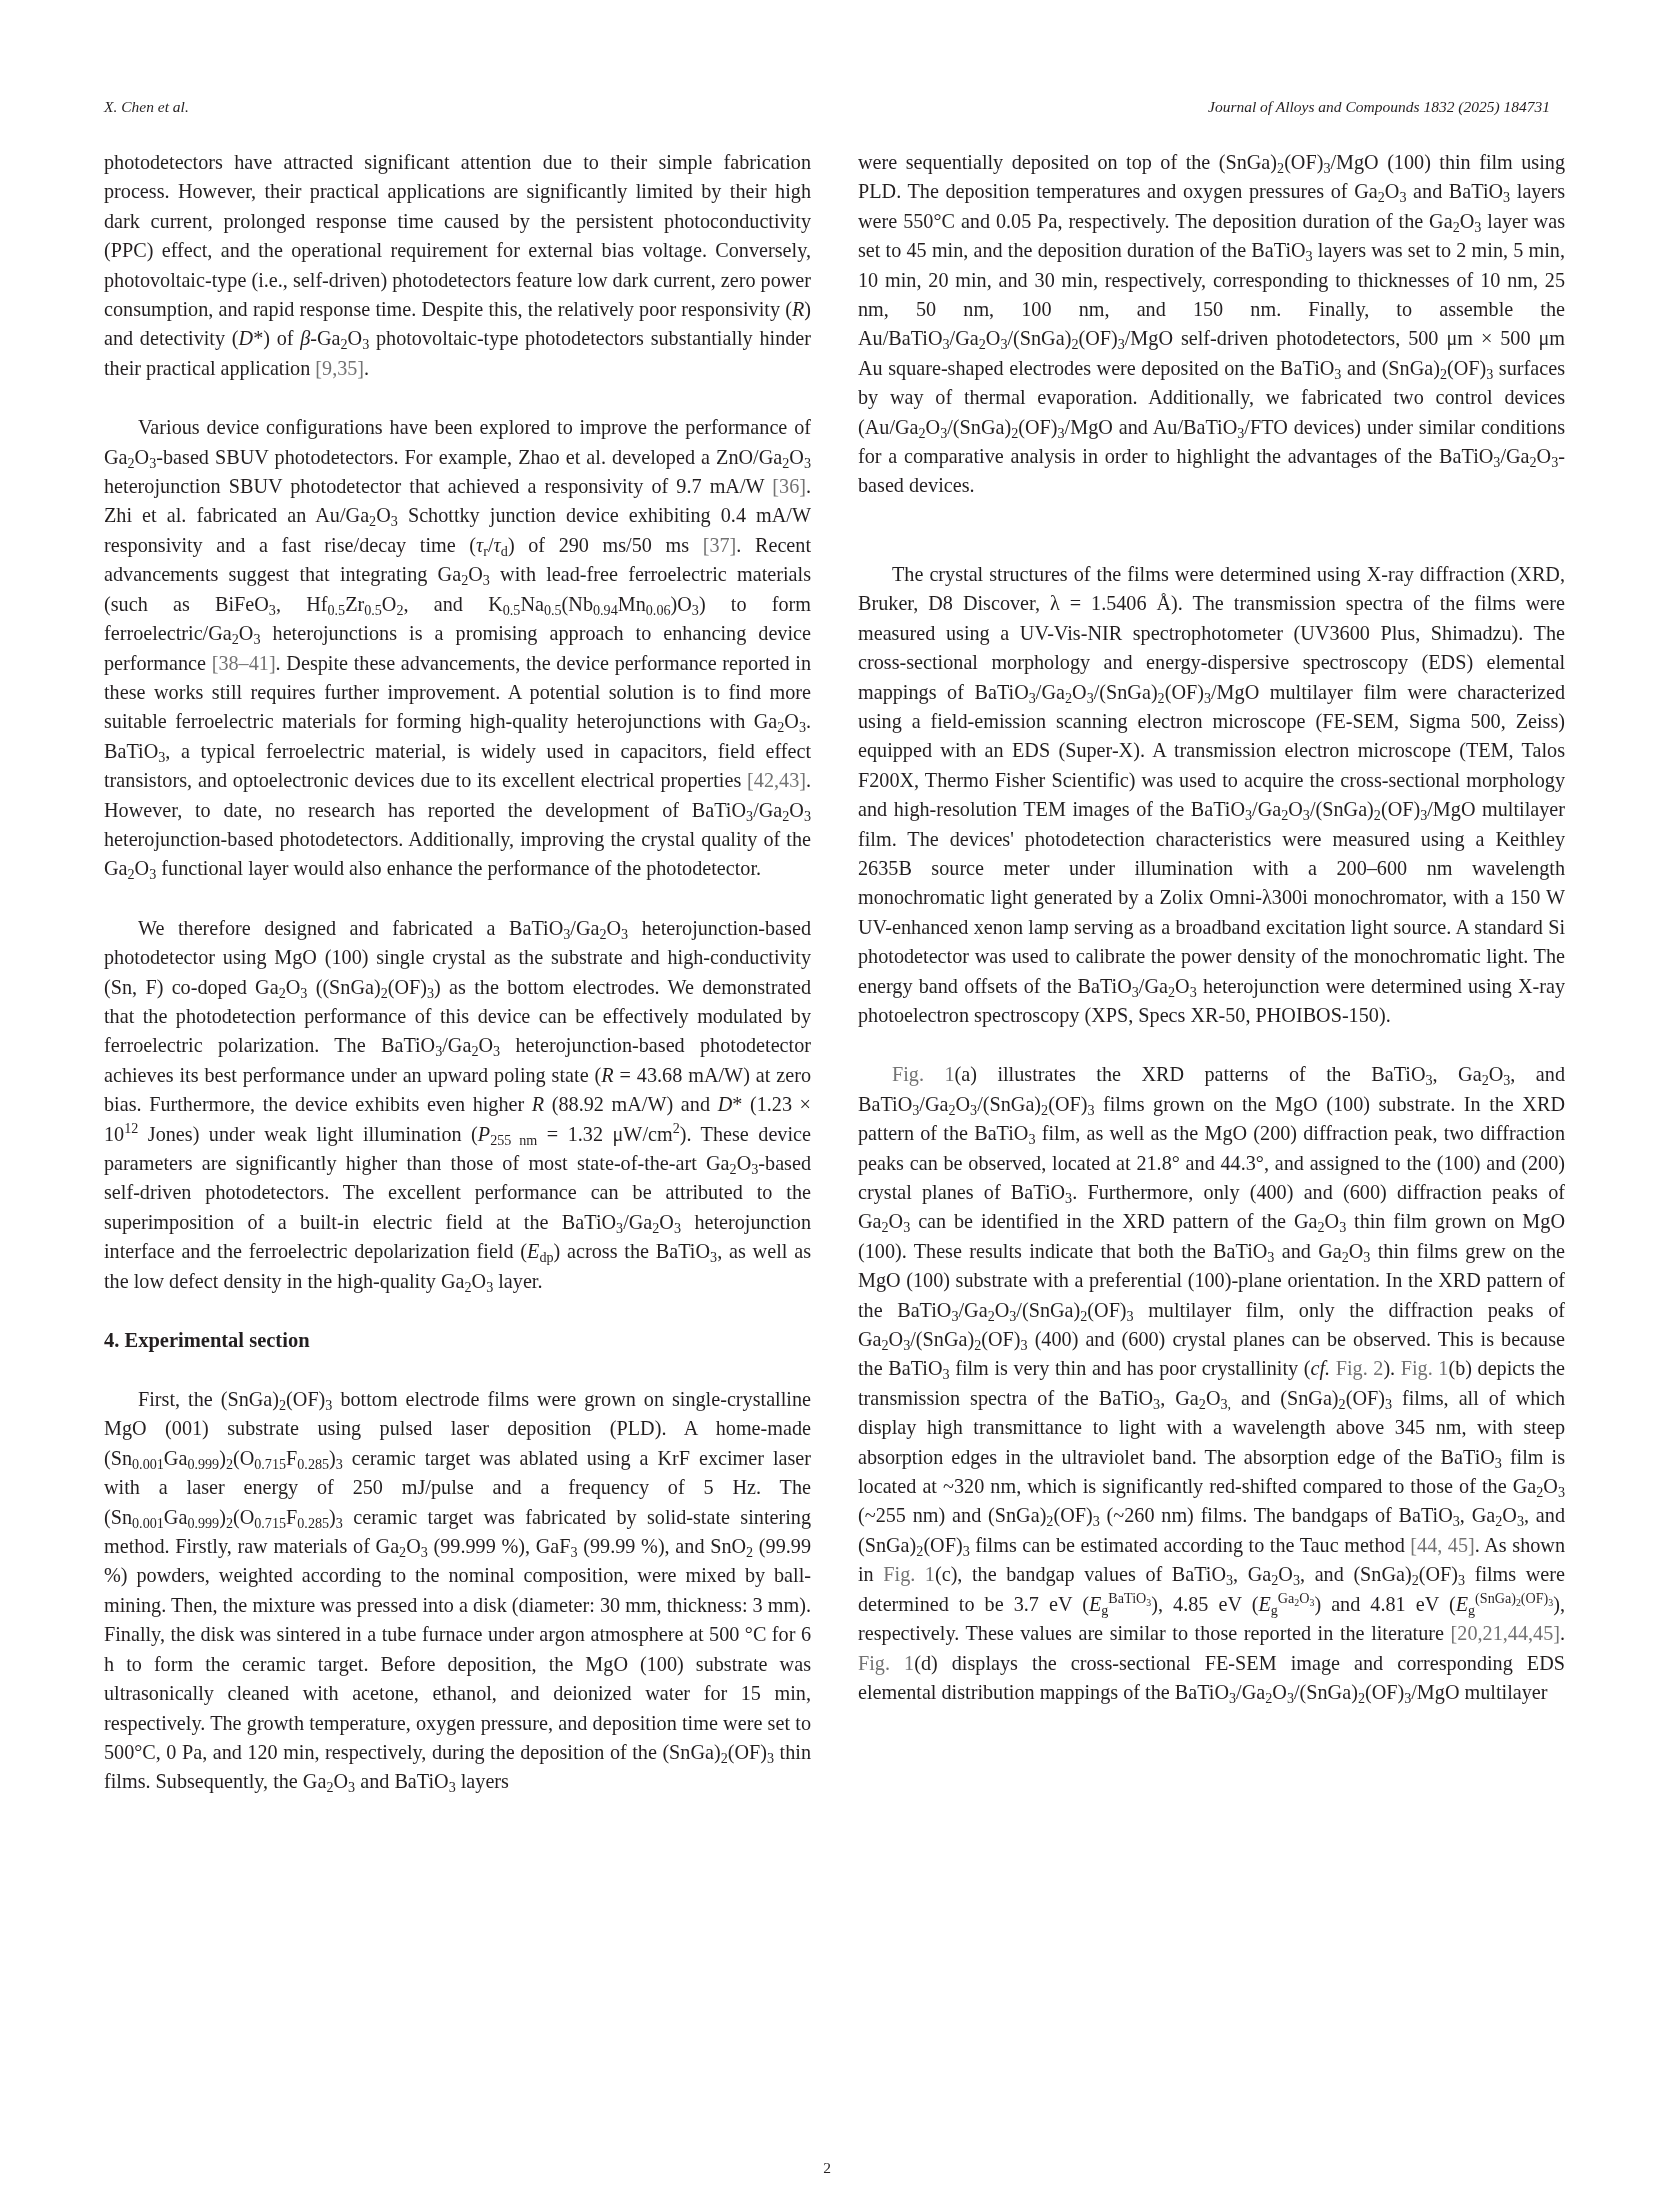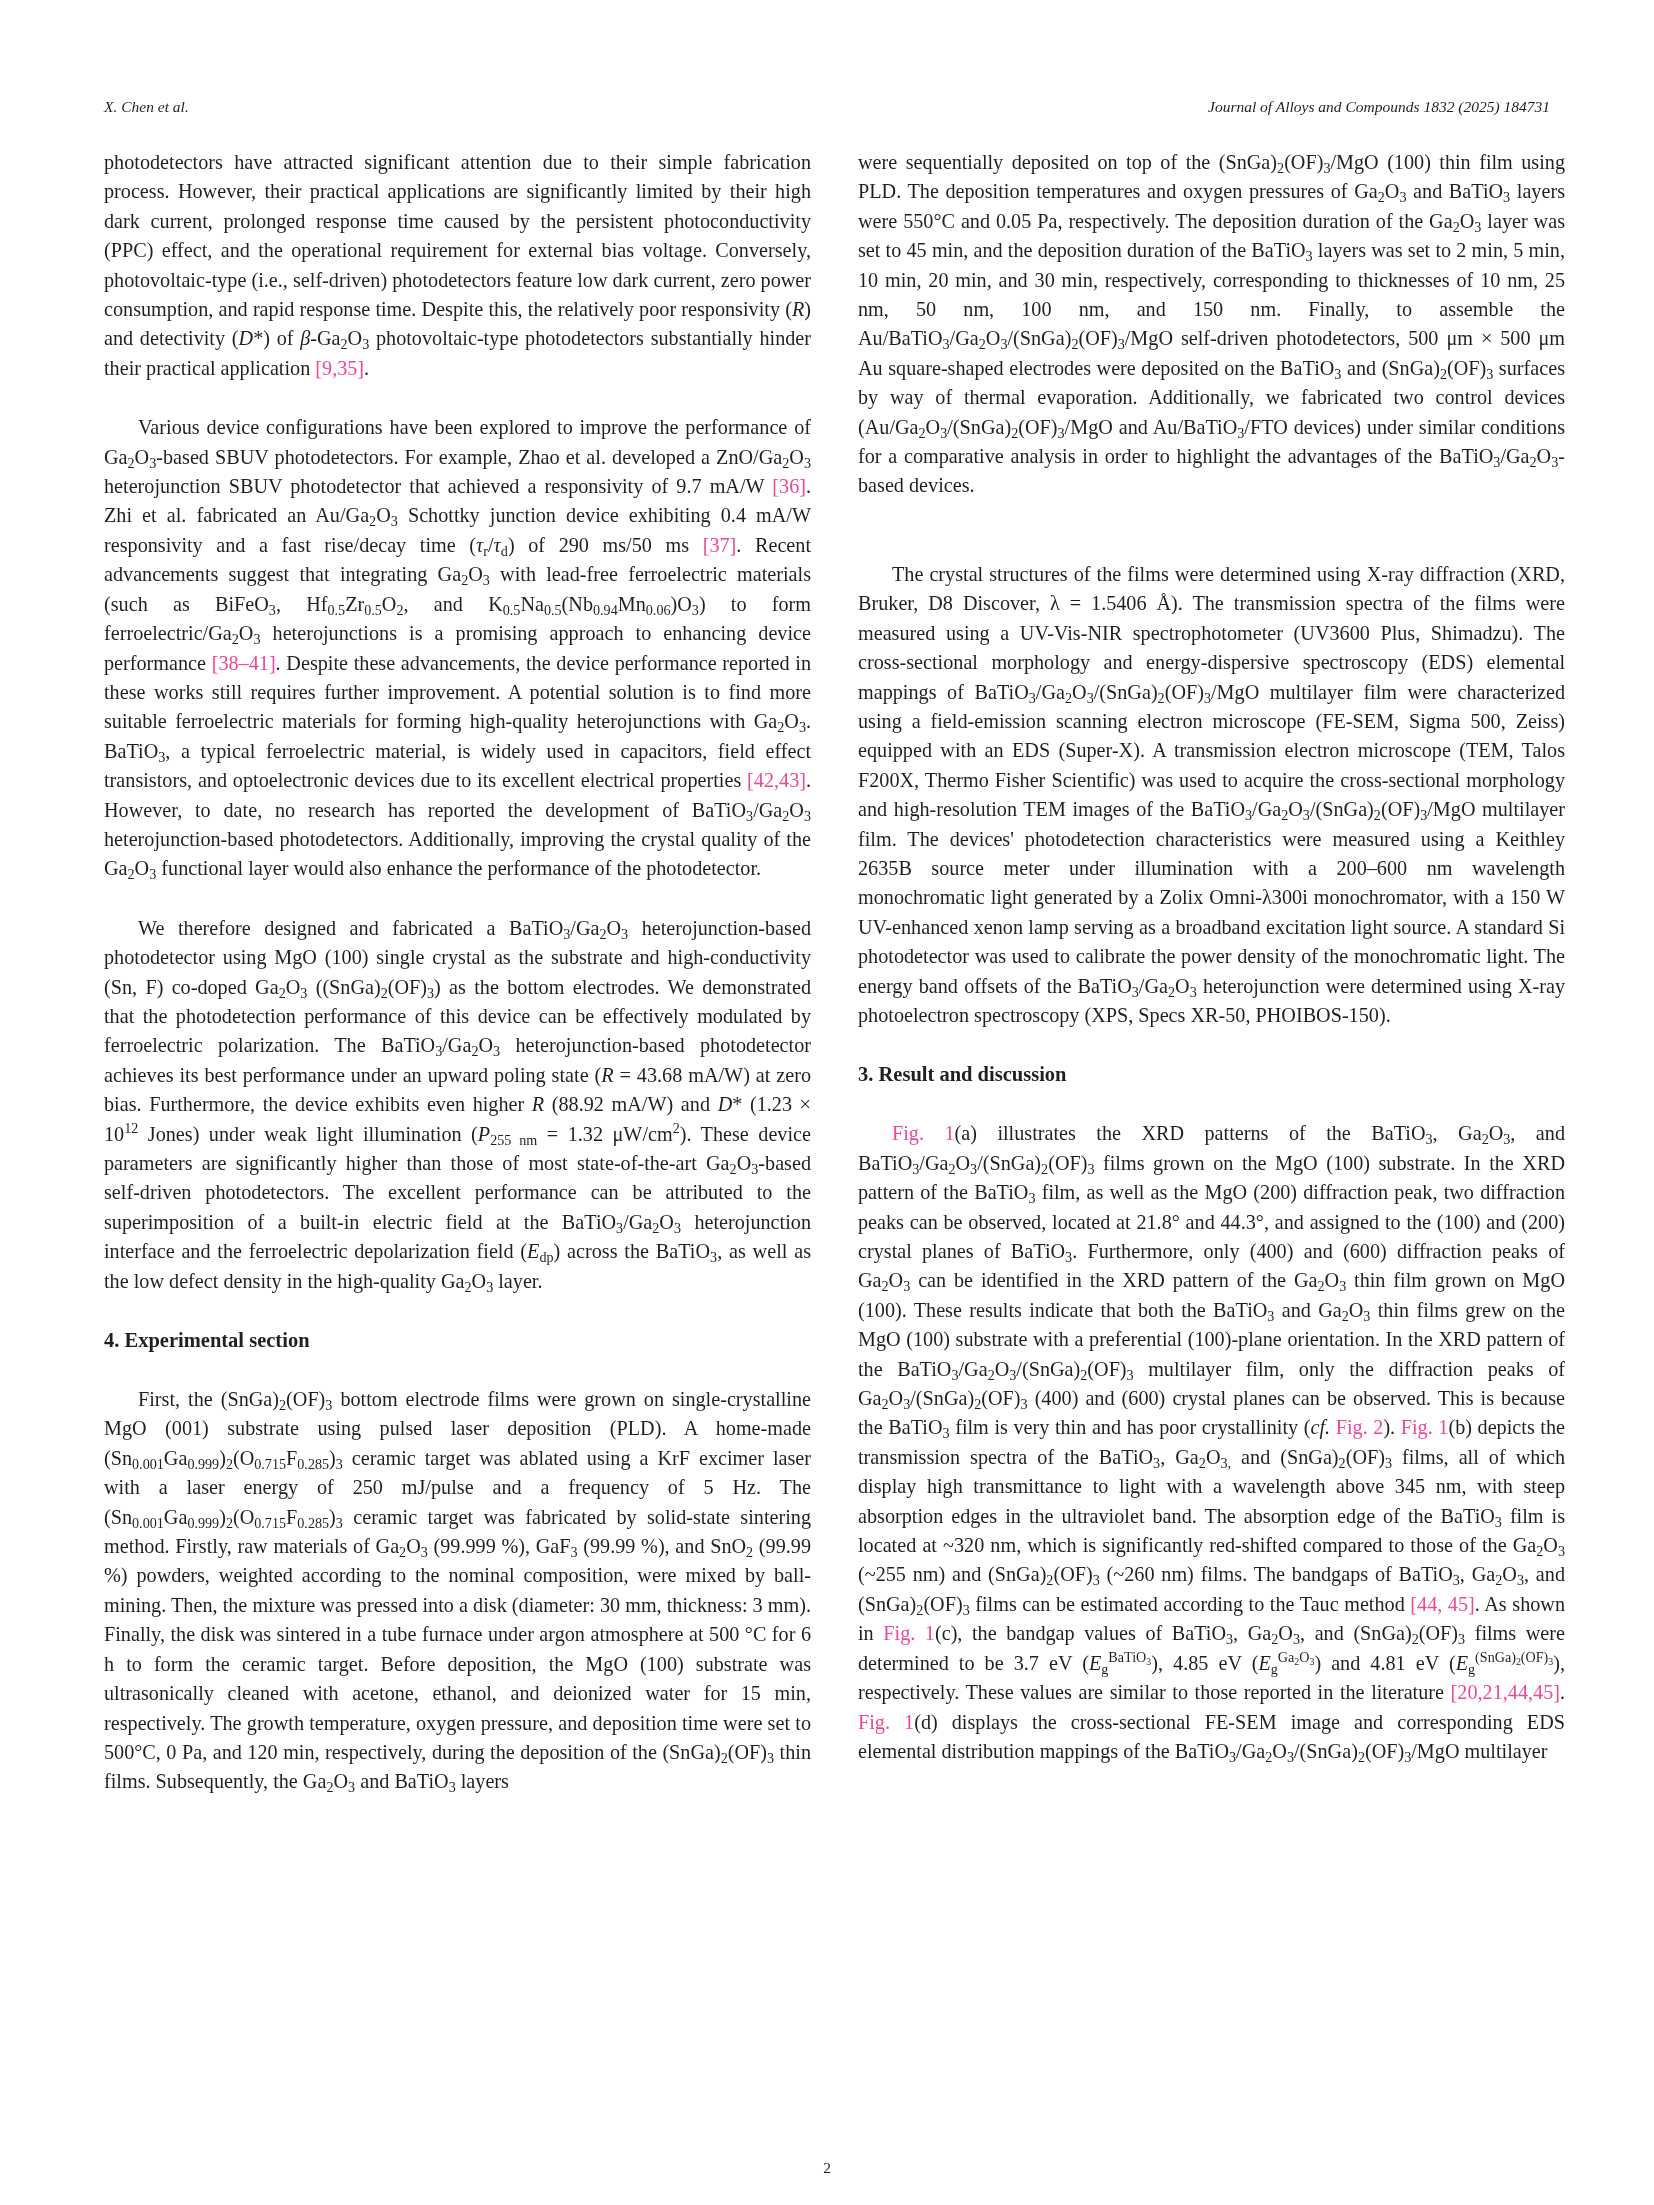--- a/index.html
+++ b/index.html
@@ -5,21 +5,21 @@
   html, body { margin: 0; padding: 0; background: #ffffff; }
   body { width: 1654px; height: 2205px; position: relative; font-family: "Liberation Serif", "DejaVu Serif", serif; color: #231f20; }
   .header { position: absolute; top: 98px; left: 104px; right: 104px; height: 24px; font-style: italic; font-size: 15.5px; }
   .header .left { position: absolute; left: 0; top: 0; text-align: center; }
   .header .right { position: absolute; right: 0; top: 0; }
   .col { position: absolute; top: 148px; width: 707px; font-size: 20.2px; line-height: 29.4px; text-align: justify; hyphens: auto; }
   .col.left { left: 104px; }
   .col.right { left: 858px; }
   p { margin: 0; }
   p.indent { text-indent: 34px; margin-top: 30px; }
-  .link { color: #ec4899; }
+  .link { color: #737373; }
   sub { font-size: 0.7em; line-height: 0; vertical-align: -0.28em; }
   sup { font-size: 0.7em; line-height: 0; vertical-align: 0.55em; }
   i { font-style: italic; }
   h2 { font-size: 20.5px; font-weight: bold; margin: 30px 0 29px 0; line-height: 29px; }
   h3 { font-size: 20px; font-weight: normal; font-style: italic; margin: 0 0 29px 0; line-height: 29px; }
   .gap { height: 29px; }
   .page-number { position: absolute; top: 2159px; left: 0; right: 0; text-align: center; font-size: 15.5px; }
 </style>
 </head>
 <body>
@@ -41,18 +41,17 @@
   <p class="indent">First, the (SnGa)<sub>2</sub>(OF)<sub>3</sub> bottom electrode films were grown on single-crystalline MgO (001) substrate using pulsed laser deposition (PLD). A home-made (Sn<sub>0.001</sub>Ga<sub>0.999</sub>)<sub>2</sub>(O<sub>0.715</sub>F<sub>0.285</sub>)<sub>3</sub> ceramic target was ablated using a KrF excimer laser with a laser energy of 250 mJ/pulse and a frequency of 5 Hz. The (Sn<sub>0.001</sub>Ga<sub>0.999</sub>)<sub>2</sub>(O<sub>0.715</sub>F<sub>0.285</sub>)<sub>3</sub> ceramic target was fabricated by solid-state sintering method. Firstly, raw materials of Ga<sub>2</sub>O<sub>3</sub> (99.999 %), GaF<sub>3</sub> (99.99 %), and SnO<sub>2</sub> (99.99 %) powders, weighted according to the nominal composition, were mixed by ball-mining. Then, the mixture was pressed into a disk (diameter: 30 mm, thickness: 3 mm). Finally, the disk was sintered in a tube furnace under argon atmosphere at 500 °C for 6 h to form the ceramic target. Before deposition, the MgO (100) substrate was ultrasonically cleaned with acetone, ethanol, and deionized water for 15 min, respectively. The growth temperature, oxygen pressure, and deposition time were set to 500°C, 0 Pa, and 120 min, respectively, during the deposition of the (SnGa)<sub>2</sub>(OF)<sub>3</sub> thin films. Subsequently, the Ga<sub>2</sub>O<sub>3</sub> and BaTiO<sub>3</sub> layers</p>
 </div>
 
 <div class="col right">
   <p>were sequentially deposited on top of the (SnGa)<sub>2</sub>(OF)<sub>3</sub>/MgO (100) thin film using PLD. The deposition temperatures and oxygen pressures of Ga<sub>2</sub>O<sub>3</sub> and BaTiO<sub>3</sub> layers were 550°C and 0.05 Pa, respectively. The deposition duration of the Ga<sub>2</sub>O<sub>3</sub> layer was set to 45 min, and the deposition duration of the BaTiO<sub>3</sub> layers was set to 2 min, 5 min, 10 min, 20 min, and 30 min, respectively, corresponding to thicknesses of 10 nm, 25 nm, 50 nm, 100 nm, and 150 nm. Finally, to assemble the Au/BaTiO<sub>3</sub>/Ga<sub>2</sub>O<sub>3</sub>/(SnGa)<sub>2</sub>(OF)<sub>3</sub>/MgO self-driven photodetectors, 500 μm × 500 μm Au square-shaped electrodes were deposited on the BaTiO<sub>3</sub> and (SnGa)<sub>2</sub>(OF)<sub>3</sub> surfaces by way of thermal evaporation. Additionally, we fabricated two control devices (Au/Ga<sub>2</sub>O<sub>3</sub>/(SnGa)<sub>2</sub>(OF)<sub>3</sub>/MgO and Au/BaTiO<sub>3</sub>/FTO devices) under similar conditions for a comparative analysis in order to highlight the advantages of the BaTiO<sub>3</sub>/Ga<sub>2</sub>O<sub>3</sub>-based devices.</p>
 
   <div class="gap"></div>
 
   <p class="indent">The crystal structures of the films were determined using X-ray diffraction (XRD, Bruker, D8 Discover, λ = 1.5406 Å). The transmission spectra of the films were measured using a UV-Vis-NIR spectrophotometer (UV3600 Plus, Shimadzu). The cross-sectional morphology and energy-dispersive spectroscopy (EDS) elemental mappings of BaTiO<sub>3</sub>/Ga<sub>2</sub>O<sub>3</sub>/(SnGa)<sub>2</sub>(OF)<sub>3</sub>/MgO multilayer film were characterized using a field-emission scanning electron microscope (FE-SEM, Sigma 500, Zeiss) equipped with an EDS (Super-X). A transmission electron microscope (TEM, Talos F200X, Thermo Fisher Scientific) was used to acquire the cross-sectional morphology and high-resolution TEM images of the BaTiO<sub>3</sub>/Ga<sub>2</sub>O<sub>3</sub>/(SnGa)<sub>2</sub>(OF)<sub>3</sub>/MgO multilayer film. The devices' photodetection characteristics were measured using a Keithley 2635B source meter under illumination with a 200–600 nm wavelength monochromatic light generated by a Zolix Omni-λ300i monochromator, with a 150 W UV-enhanced xenon lamp serving as a broadband excitation light source. A standard Si photodetector was used to calibrate the power density of the monochromatic light. The energy band offsets of the BaTiO<sub>3</sub>/Ga<sub>2</sub>O<sub>3</sub> heterojunction were determined using X-ray photoelectron spectroscopy (XPS, Specs XR-50, PHOIBOS-150).</p>
 
-  <h2>3.  Result and discussion</h2>
 
   <p class="indent"><span class="link">Fig. 1</span>(a) illustrates the XRD patterns of the BaTiO<sub>3</sub>, Ga<sub>2</sub>O<sub>3</sub>, and BaTiO<sub>3</sub>/Ga<sub>2</sub>O<sub>3</sub>/(SnGa)<sub>2</sub>(OF)<sub>3</sub> films grown on the MgO (100) substrate. In the XRD pattern of the BaTiO<sub>3</sub> film, as well as the MgO (200) diffraction peak, two diffraction peaks can be observed, located at 21.8° and 44.3°, and assigned to the (100) and (200) crystal planes of BaTiO<sub>3</sub>. Furthermore, only (400) and (600) diffraction peaks of Ga<sub>2</sub>O<sub>3</sub> can be identified in the XRD pattern of the Ga<sub>2</sub>O<sub>3</sub> thin film grown on MgO (100). These results indicate that both the BaTiO<sub>3</sub> and Ga<sub>2</sub>O<sub>3</sub> thin films grew on the MgO (100) substrate with a preferential (100)-plane orientation. In the XRD pattern of the BaTiO<sub>3</sub>/Ga<sub>2</sub>O<sub>3</sub>/(SnGa)<sub>2</sub>(OF)<sub>3</sub> multilayer film, only the diffraction peaks of Ga<sub>2</sub>O<sub>3</sub>/(SnGa)<sub>2</sub>(OF)<sub>3</sub> (400) and (600) crystal planes can be observed. This is because the BaTiO<sub>3</sub> film is very thin and has poor crystallinity (<i>cf.</i> <span class="link">Fig. 2</span>). <span class="link">Fig. 1</span>(b) depicts the transmission spectra of the BaTiO<sub>3</sub>, Ga<sub>2</sub>O<sub>3,</sub> and (SnGa)<sub>2</sub>(OF)<sub>3</sub> films, all of which display high transmittance to light with a wavelength above 345 nm, with steep absorption edges in the ultraviolet band. The absorption edge of the BaTiO<sub>3</sub> film is located at ~320 nm, which is significantly red-shifted compared to those of the Ga<sub>2</sub>O<sub>3</sub> (~255 nm) and (SnGa)<sub>2</sub>(OF)<sub>3</sub> (~260 nm) films. The bandgaps of BaTiO<sub>3</sub>, Ga<sub>2</sub>O<sub>3</sub>, and (SnGa)<sub>2</sub>(OF)<sub>3</sub> films can be estimated according to the Tauc method <span class="link">[44,</span> <span class="link">45]</span>. As shown in <span class="link">Fig. 1</span>(c), the bandgap values of BaTiO<sub>3</sub>, Ga<sub>2</sub>O<sub>3</sub>, and (SnGa)<sub>2</sub>(OF)<sub>3</sub> films were determined to be 3.7 eV (<i>E</i><sub>g</sub><sup>BaTiO<sub>3</sub></sup>), 4.85 eV (<i>E</i><sub>g</sub><sup>Ga<sub>2</sub>O<sub>3</sub></sup>) and 4.81 eV (<i>E</i><sub>g</sub><sup>(SnGa)<sub>2</sub>(OF)<sub>3</sub></sup>), respectively. These values are similar to those reported in the literature <span class="link">[20,21,44,45]</span>. <span class="link">Fig. 1</span>(d) displays the cross-sectional FE-SEM image and corresponding EDS elemental distribution mappings of the BaTiO<sub>3</sub>/Ga<sub>2</sub>O<sub>3</sub>/(SnGa)<sub>2</sub>(OF)<sub>3</sub>/MgO multilayer</p>
 </div>
 
 <div class="page-number">2</div>
 
 </body></html>

